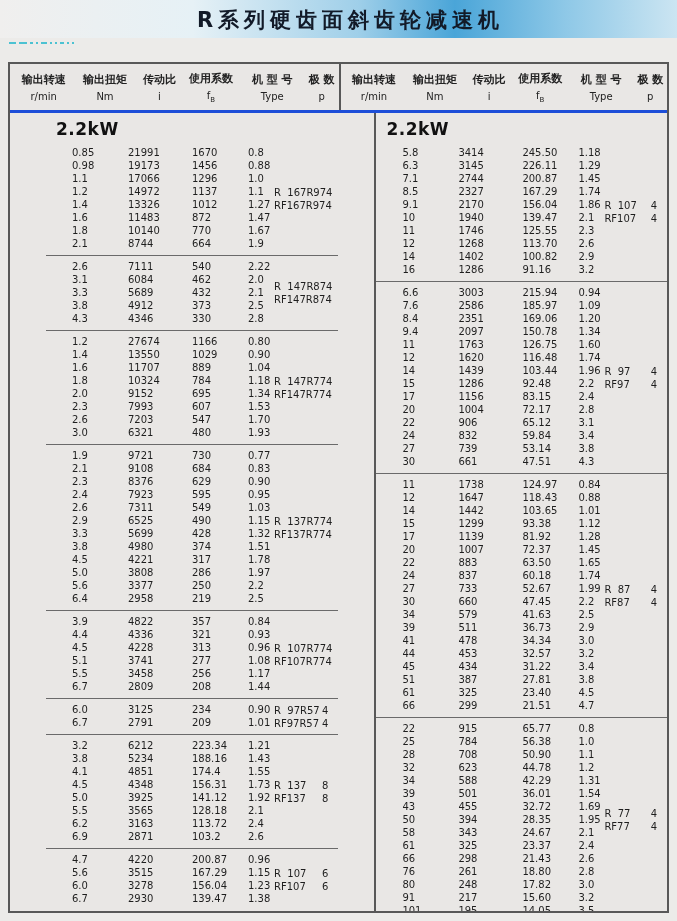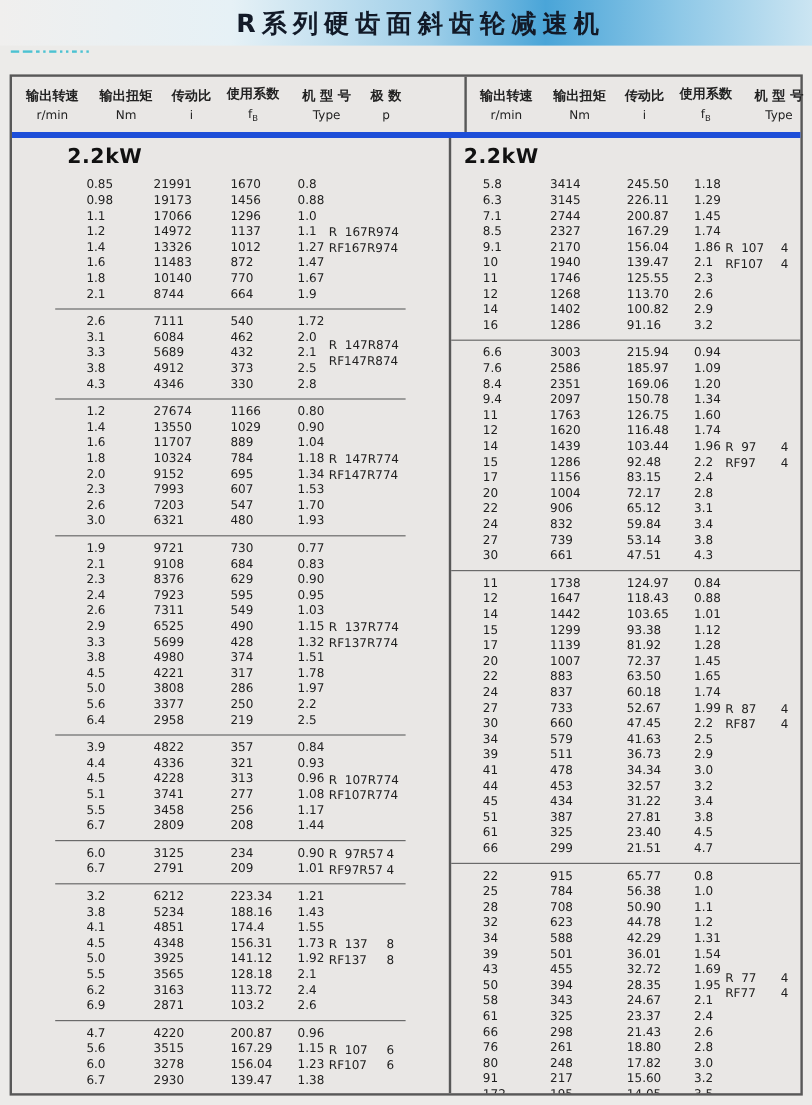--- a/index.html
+++ b/index.html
@@ -12,21 +12,21 @@
     letter-spacing:5px;color:#121a28;}
 
   .deco{position:absolute;top:41px;left:9px;display:flex;align-items:center;gap:3px;height:3px;}
   .deco span{display:inline-block;height:2px;background:#4cc2d2;}
   .deco .d1{width:7px}.deco .d2{width:8px}.deco .d3{width:3px}.deco .d4{width:2px}
   .deco .d5{width:6px}.deco .d6{width:2px}.deco .d7{width:2px}.deco .d8{width:4px}
   .deco .d9{width:2px}.deco .d10{width:2px}
 
   .table-frame{position:absolute;left:8px;right:8px;top:62px;bottom:8px;
     border:2px solid #585858;background:#e9e7e5;display:flex;flex-direction:column;}
-  .thead{display:flex;height:46px;border-bottom:5px solid #1d4ed8;flex:0 0 auto;gap:48px;}
+  .thead{display:flex;height:46px;border-bottom:3px solid #1d4ed8;flex:0 0 auto;}
   .tbody{display:flex;flex:1 1 auto;overflow:hidden;}
   .half{width:50%;box-sizing:border-box;}
   .half.rightside{border-left:2px solid #585858;}
 
   .hhalf{display:flex;align-items:center;justify-content:flex-start;padding-left:4px;}
   .hcell{display:flex;flex-direction:column;align-items:center;justify-content:center;}
   .hcn{font-size:11px;font-weight:bold;color:#222;white-space:nowrap;}
   .hunit{font-size:10px;color:#222;margin-top:4px;}
   .hunit sub{font-size:7px;}
   .h1{width:60px}.h2{width:64px}.h3{width:46px}.h4{width:58px}.h5{width:66px}.h6{width:34px}
@@ -177,21 +177,21 @@
                 <span class="tname">RF167R97</span>
                 <span class="tp">4</span>
               </div>
             </div>
           </div>
           <div class="group">
             <div class="row">
               <span class="c c1">2.6</span>
               <span class="c c2">7111</span>
               <span class="c c3">540</span>
-              <span class="c c4">1.72</span>
+              <span class="c c4">2.22</span>
             </div>
             <div class="row">
               <span class="c c1">3.1</span>
               <span class="c c2">6084</span>
               <span class="c c3">462</span>
               <span class="c c4">2.0</span>
             </div>
             <div class="row">
               <span class="c c1">3.3</span>
               <span class="c c2">5689</span>
@@ -903,21 +903,21 @@
               <span class="c c3">17.82</span>
               <span class="c c4">3.0</span>
             </div>
             <div class="row">
               <span class="c c1">91</span>
               <span class="c c2">217</span>
               <span class="c c3">15.60</span>
               <span class="c c4">3.2</span>
             </div>
             <div class="row">
-              <span class="c c1">172</span>
+              <span class="c c1">101</span>
               <span class="c c2">195</span>
               <span class="c c3">14.05</span>
               <span class="c c4">3.5</span>
             </div>
             <div class="types">
               <div class="tline">
                 <span class="tname">R  77</span>
                 <span class="tp">4</span>
               </div>
               <div class="tline">

